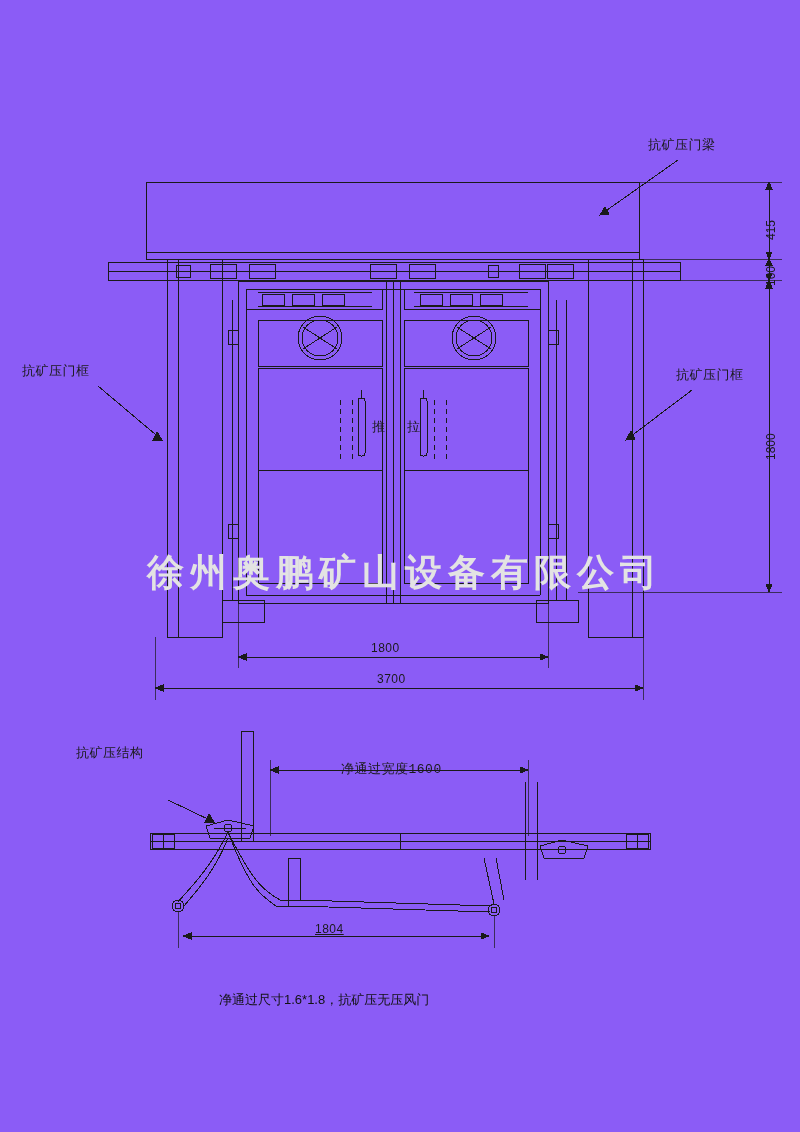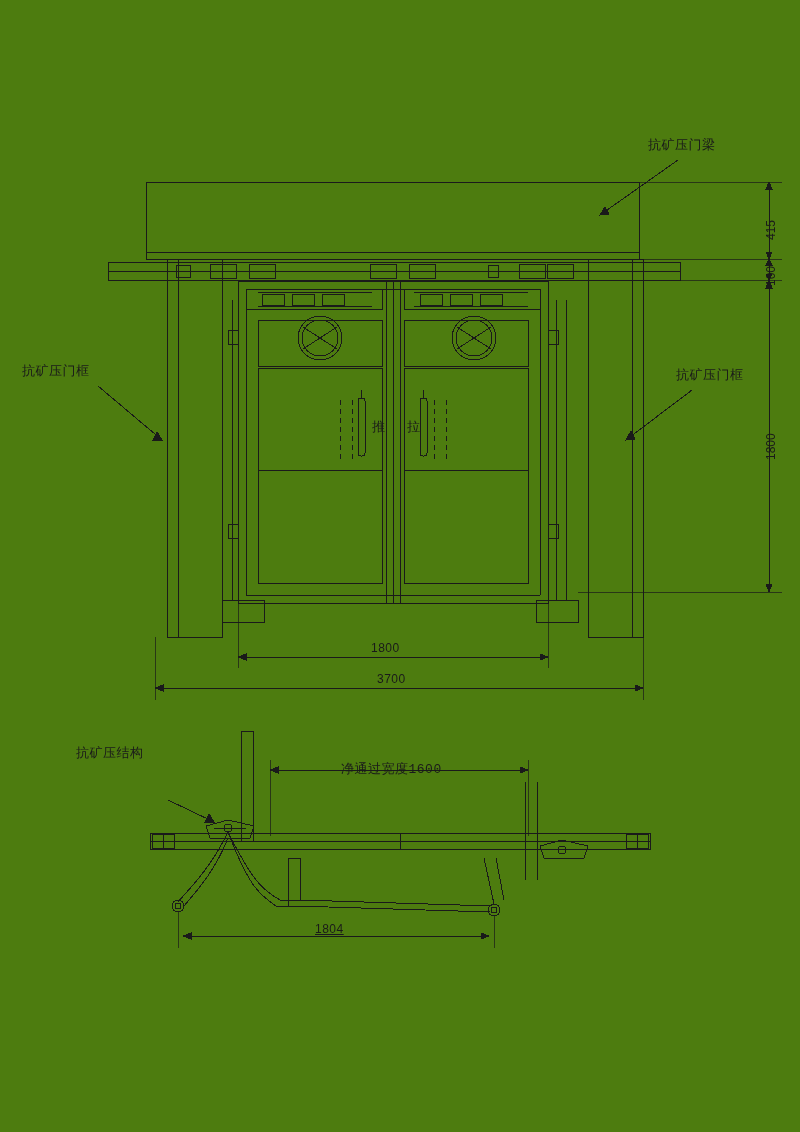--- a/index.html
+++ b/index.html
@@ -7,21 +7,21 @@
     padding: 0;
     background: #ffffff;
   }
   body {
     font-family: "Liberation Sans", sans-serif;
   }
   #sheet {
     position: relative;
     width: 800px;
     height: 1132px;
-    background: #4d7c0f;
+    background: #8b5cf6;
     overflow: hidden;
   }
   .lbl {
     position: absolute;
     font-family: "Liberation Sans", sans-serif;
     color: #1a1a1a;
     white-space: nowrap;
   }
   .lbl-cn {
     font-size: 13px;
@@ -278,15 +278,17 @@
   <div class="lbl dim-vert" style="left:764px; top:460px;">1800</div>
 
   <div class="lbl dim" style="left:371px; top:641px;">1800</div>
 
   <div class="lbl dim" style="left:377px; top:672px;">3700</div>
 
   <div class="lbl lbl-cn" style="left:341px; top:760px;font-family:Liberation Mono, monospace;">净通过宽度1600</div>
 
   <div class="lbl dim" style="left:315px; top:922px;text-decoration:underline;">1804</div>
 
-
+  <div class="lbl note" style="left:219px; top:991px;">净通过尺寸1.6*1.8，抗矿压无压风门</div>
+
+  <div class="watermark">徐州奥鹏矿山设备有限公司</div>
 
 </div>
 
 </body></html>

